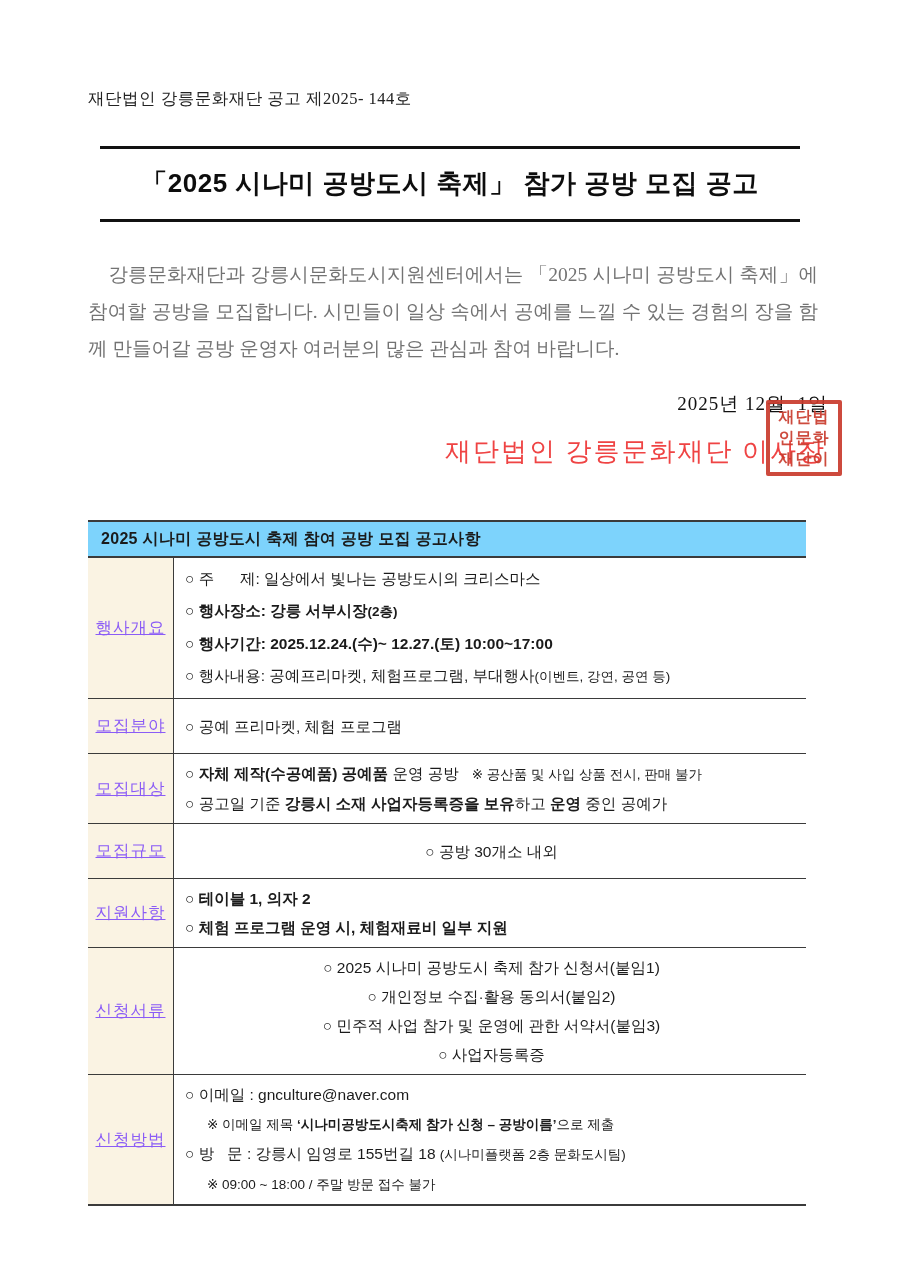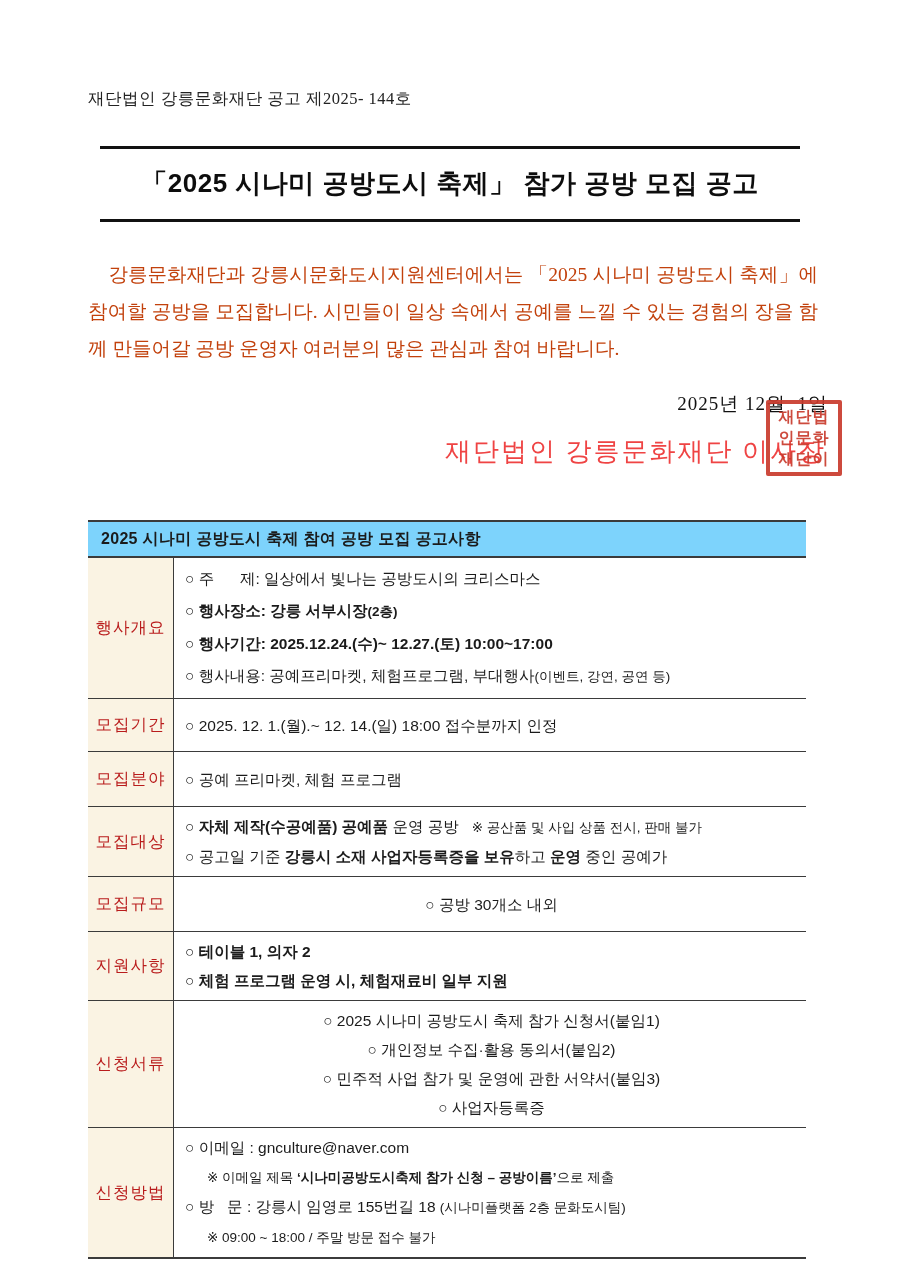--- a/index.html
+++ b/index.html
@@ -36,21 +36,21 @@
     white-space:nowrap;
   }
   .intro{
     margin:34px 0 0 0;
     width:730px;
     font-size:19.5px;
     line-height:37px;
     text-align:justify;
     text-indent:1.05em;
     white-space:pre-wrap;
-    color:#c2410c;
+    color:#737373;
   }
   .date-line{
     margin-top:24px;
     text-align:right;
     font-size:19px;
     letter-spacing:1px;
     white-space:pre-wrap;
     color:#111;
   }
   .sig-row{
@@ -118,22 +118,23 @@
   .tlabel{
     width:86px;
     flex:0 0 86px;
     background:#faf3e3;
     border-right:1.5px solid #3b3b3b;
     display:flex;
     align-items:center;
     justify-content:center;
     font-size:16.5px;
     letter-spacing:1px;
-    color:#b91c1c;
-    box-sizing:border-box;
+    color:#8b5cf6;
+    box-sizing:border-box;
+    text-decoration:underline;
   }
   .tcontent{
     flex:1;
     display:flex;
     flex-direction:column;
     justify-content:center;
     padding:5px 8px 5px 11px;
     box-sizing:border-box;
   }
   .cline{
@@ -180,26 +181,20 @@
 
     <div class="trow" data-row="0">
       <div class="tlabel">행사개요</div>
       <div class="tcontent">
           <div class="cline"><span>○ 주      제: 일상에서 빛나는 공방도시의 크리스마스</span></div>
           <div class="cline"><span>○ </span><span class="b">행사장소: 강릉 서부시장</span><span class="b sm">(2층)</span></div>
           <div class="cline"><span>○ </span><span class="b">행사기간: 2025.12.24.(수)~ 12.27.(토) 10:00~17:00</span></div>
           <div class="cline"><span>○ 행사내용: 공예프리마켓, 체험프로그램, 부대행사</span><span class="sm">(이벤트, 강연, 공연 등)</span></div>
         </div>
     </div>
-    <div class="trow" data-row="1">
-      <div class="tlabel">모집기간</div>
-      <div class="tcontent">
-          <div class="cline"><span>○ 2025. 12. 1.(월).~ 12. 14.(일) 18:00 접수분까지 인정</span></div>
-        </div>
-    </div>
     <div class="trow" data-row="2">
       <div class="tlabel">모집분야</div>
       <div class="tcontent">
           <div class="cline"><span>○ 공예 프리마켓, 체험 프로그램</span></div>
         </div>
     </div>
     <div class="trow" data-row="3">
       <div class="tlabel">모집대상</div>
       <div class="tcontent">
           <div class="cline"><span>○ </span><span class="b">자체 제작(수공예품) 공예품</span><span> 운영 공방   </span><span class="sm">※ 공산품 및 사입 상품 전시, 판매 불가</span></div>

